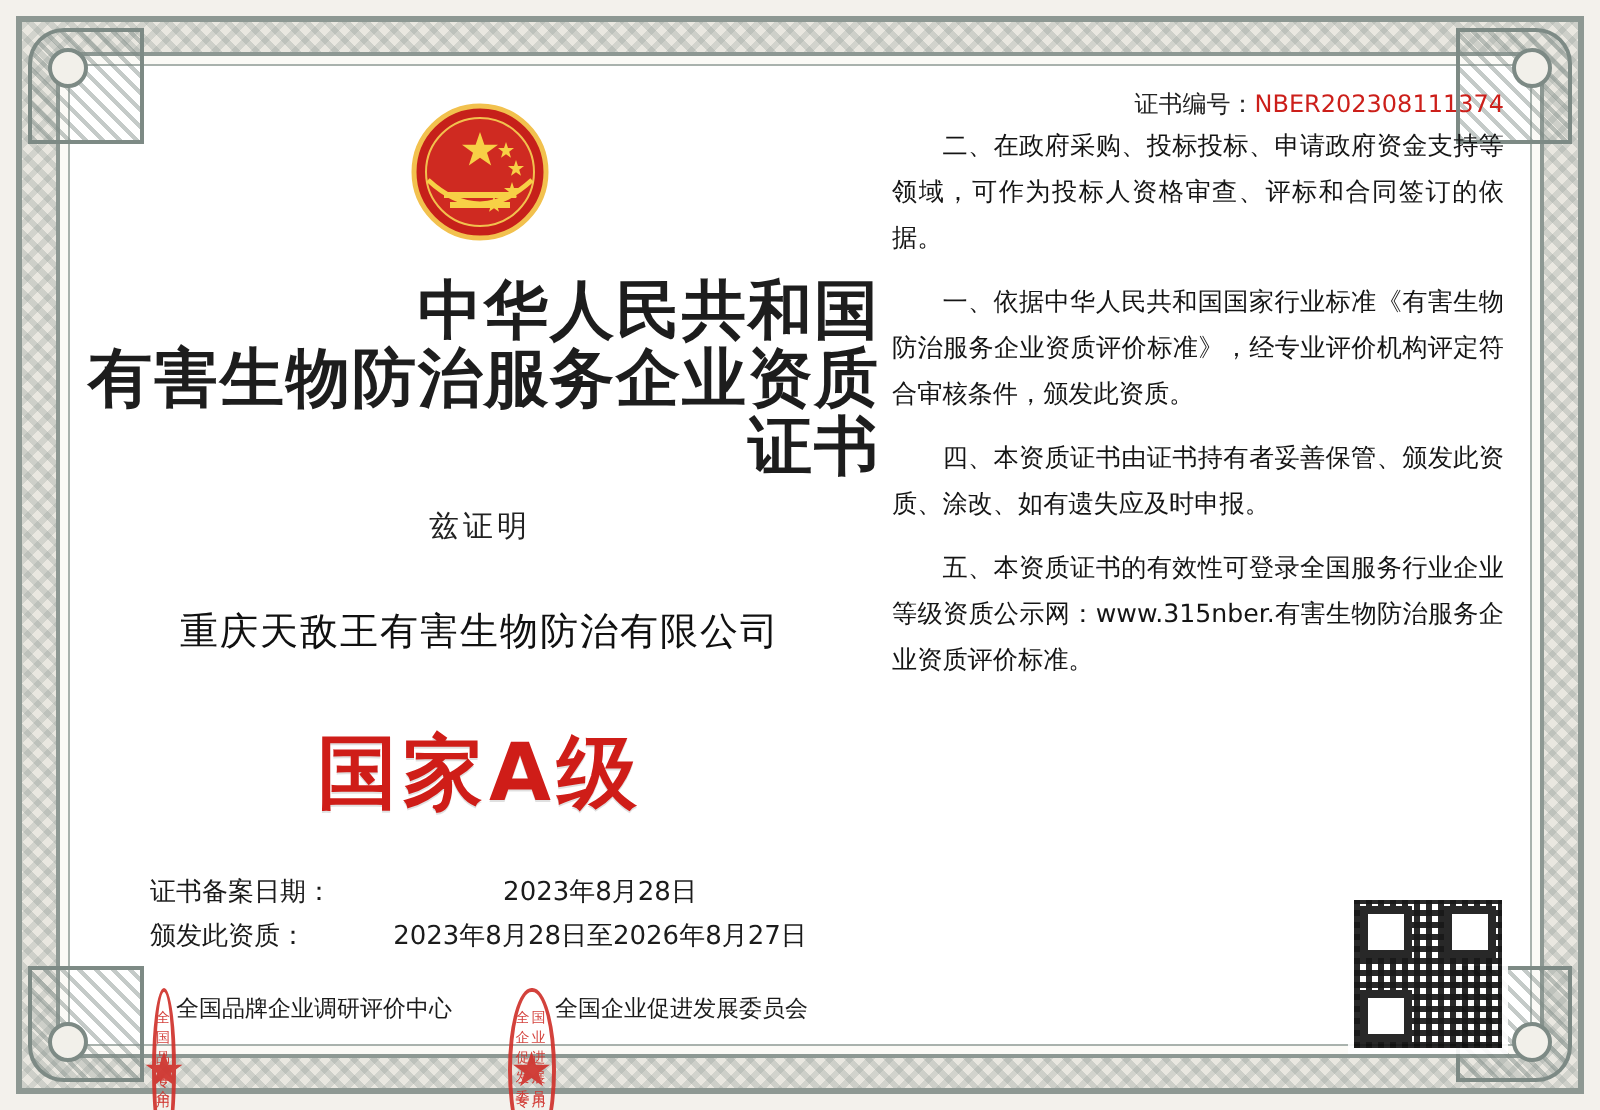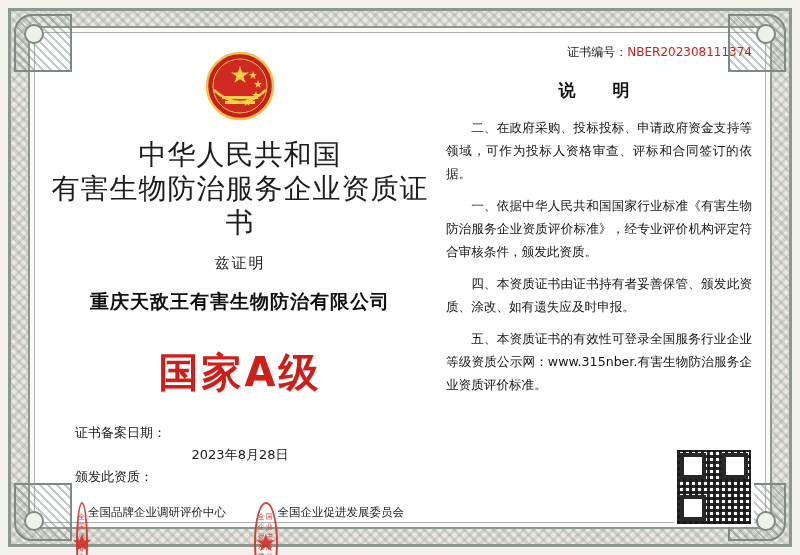--- a/index.html
+++ b/index.html
@@ -92,37 +92,37 @@
   
   .emblem {
     position: relative;
     width: 96px;
     height: 90px;
     margin-bottom: 4px;
   }
   .emblem svg { display: block; }
 
   .main-title {
-    text-align: center;
+    text-align: right;
     color: #1d1d1d;
-    font-weight: normal;
-    font-size: 28px;
+    font-weight: bold;
+    font-size: 32px;
     line-height: 34px;
     letter-spacing: 1px;
   }
   .attest {
     margin-top: 14px;
     font-size: 15px;
     color: #222;
     letter-spacing: 2px;
   }
   .company {
-    margin-top: 16px;
+    margin-top: 30px;
     font-size: 19px;
-    font-weight: bold;
+    font-weight: normal;
     color: #111;
     letter-spacing: 1px;
   }
   .grade {
     margin-top: 30px;
     font-size: 40px;
     font-weight: bold;
     color: #cf1d18;
     letter-spacing: 3px;
     text-shadow: 0 1px 0 rgba(0,0,0,0.12);
@@ -130,21 +130,20 @@
   .dates {
     margin-top: 22px;
     font-size: 13px;
     color: #1b1b1b;
     line-height: 22px;
     width: 330px;
   }
   .date-row {
     display: flex;
     justify-content: flex-start;
-    flex-direction: column;
   }
   .date-label { width: 120px; text-align: left; }
   .date-value { flex: 1; text-align: center; }
 
   
   .seals {
     margin-top: 14px;
     display: flex;
     gap: 28px;
     align-items: flex-start;
@@ -188,21 +187,20 @@
     font-size: 11.5px;
     color: #1b1b1b;
     white-space: nowrap;
   }
 
   
   .cert-no {
     text-align: right;
     font-size: 12px;
     color: #222;
-    margin-bottom: 18px;
   }
   .cert-no .num { color: #cc1f1a; }
   .notice-title {
     text-align: center;
     font-size: 17px;
     font-weight: bold;
     letter-spacing: 10px;
     color: #111;
     margin-bottom: 14px;
   }
@@ -296,20 +294,21 @@
 
       <div class="grade">国家A级</div>
 
       <div class="dates">
         <div class="date-row">
           <span class="date-label">证书备案日期：</span>
           <span class="date-value">2023年8月28日</span>
         </div>
         <div class="date-row">
           <span class="date-label">颁发此资质：</span>
+          <span class="date-value">2023年8月28日至2026年8月27日</span>
         </div>
       </div>
 
       <div class="seals">
         <div class="seal-block">
           <div class="seal">
             <div class="seal-text-top">全国品牌企业调研评价中心</div>
             <div class="seal-star">★</div>
             <div class="seal-text-bottom">专用章</div>
           </div>
@@ -324,21 +323,20 @@
           <div class="seal-caption">全国企业促进发展委员会</div>
         </div>
       </div>
     </div>
 
     <div class="right-pane">
       <div class="cert-no">
         <span>证书编号：</span><span class="num">NBER202308111374</span>
       </div>
 
-      <div class="notice-title">说　明</div>
 
       <div class="notice-item">二、在政府采购、投标投标、申请政府资金支持等领域，可作为投标人资格审查、评标和合同签订的依据。</div>
       <div class="notice-item">一、依据中华人民共和国国家行业标准《有害生物防治服务企业资质评价标准》，经专业评价机构评定符合审核条件，颁发此资质。</div>
       <div class="notice-item">四、本资质证书由证书持有者妥善保管、颁发此资质、涂改、如有遗失应及时申报。</div>
       <div class="notice-item">五、本资质证书的有效性可登录全国服务行业企业等级资质公示网：www.315nber.有害生物防治服务企业资质评价标准。</div>
 
       <div class="qr">
         <div class="qr-eye-bl"></div>
       </div>
     </div>

